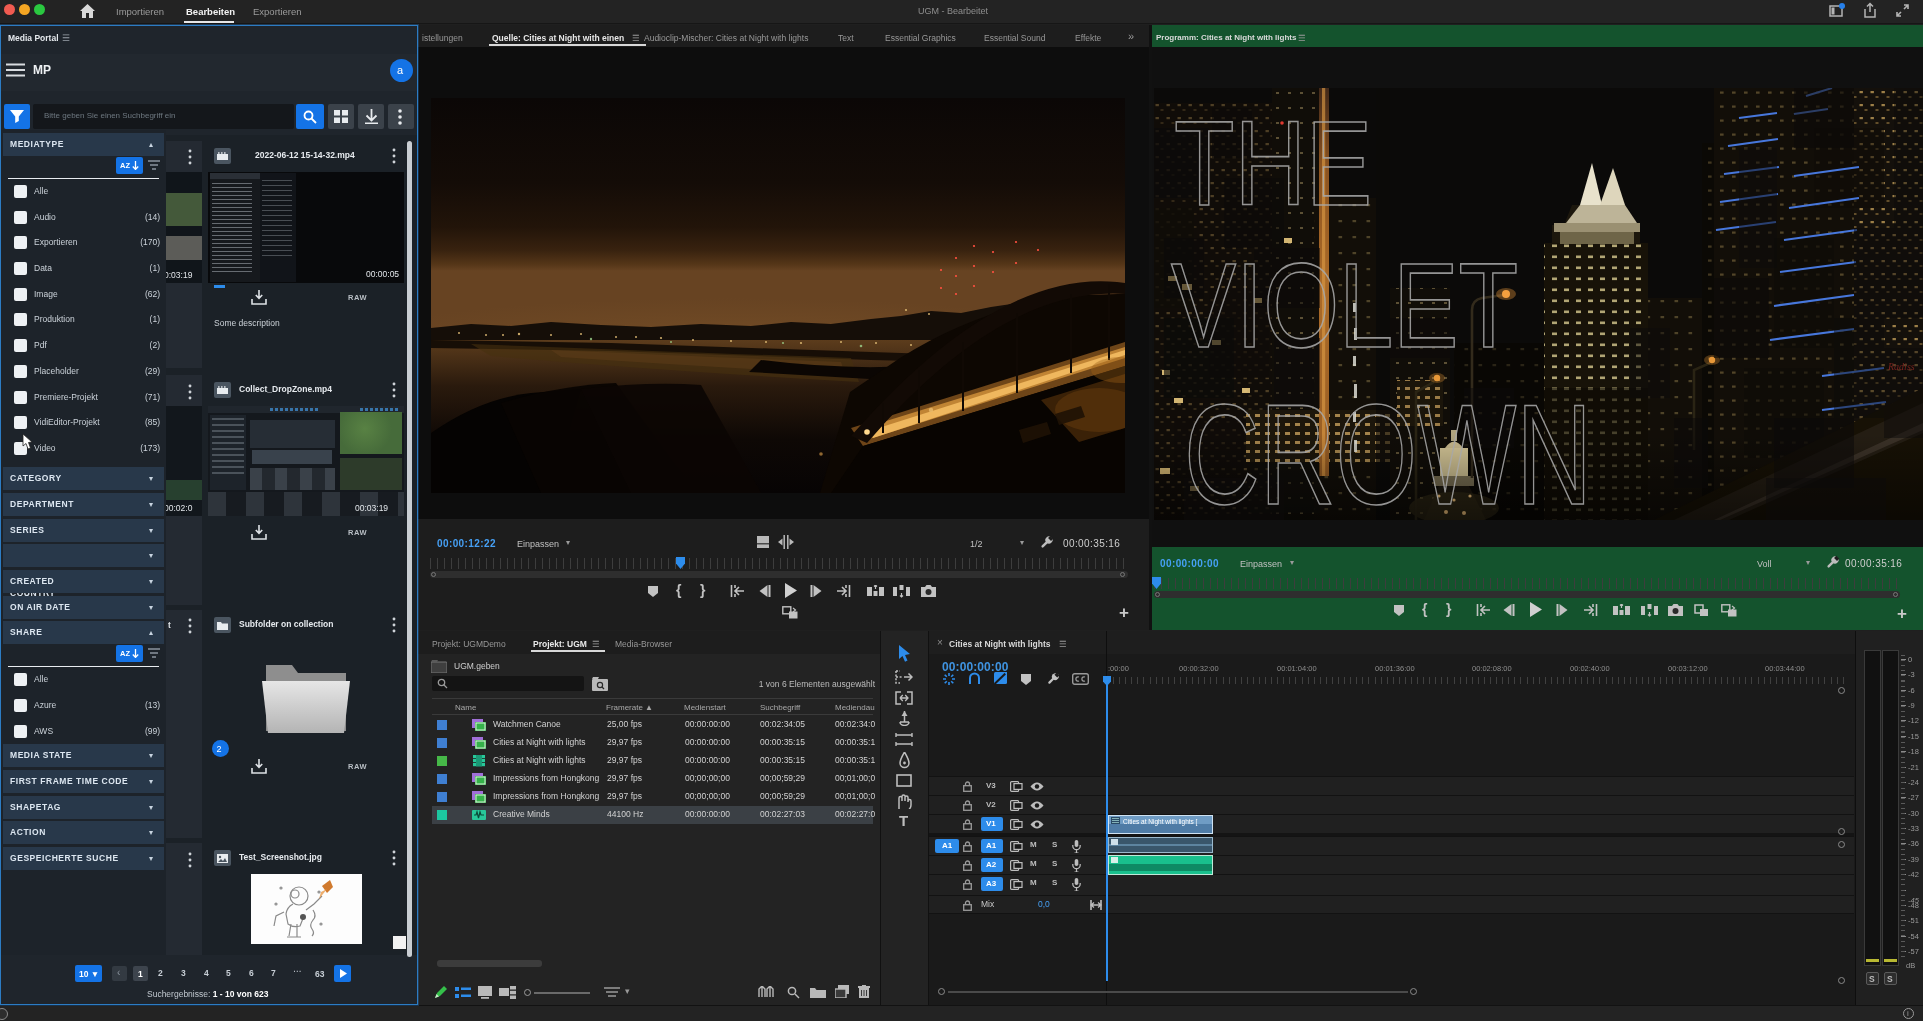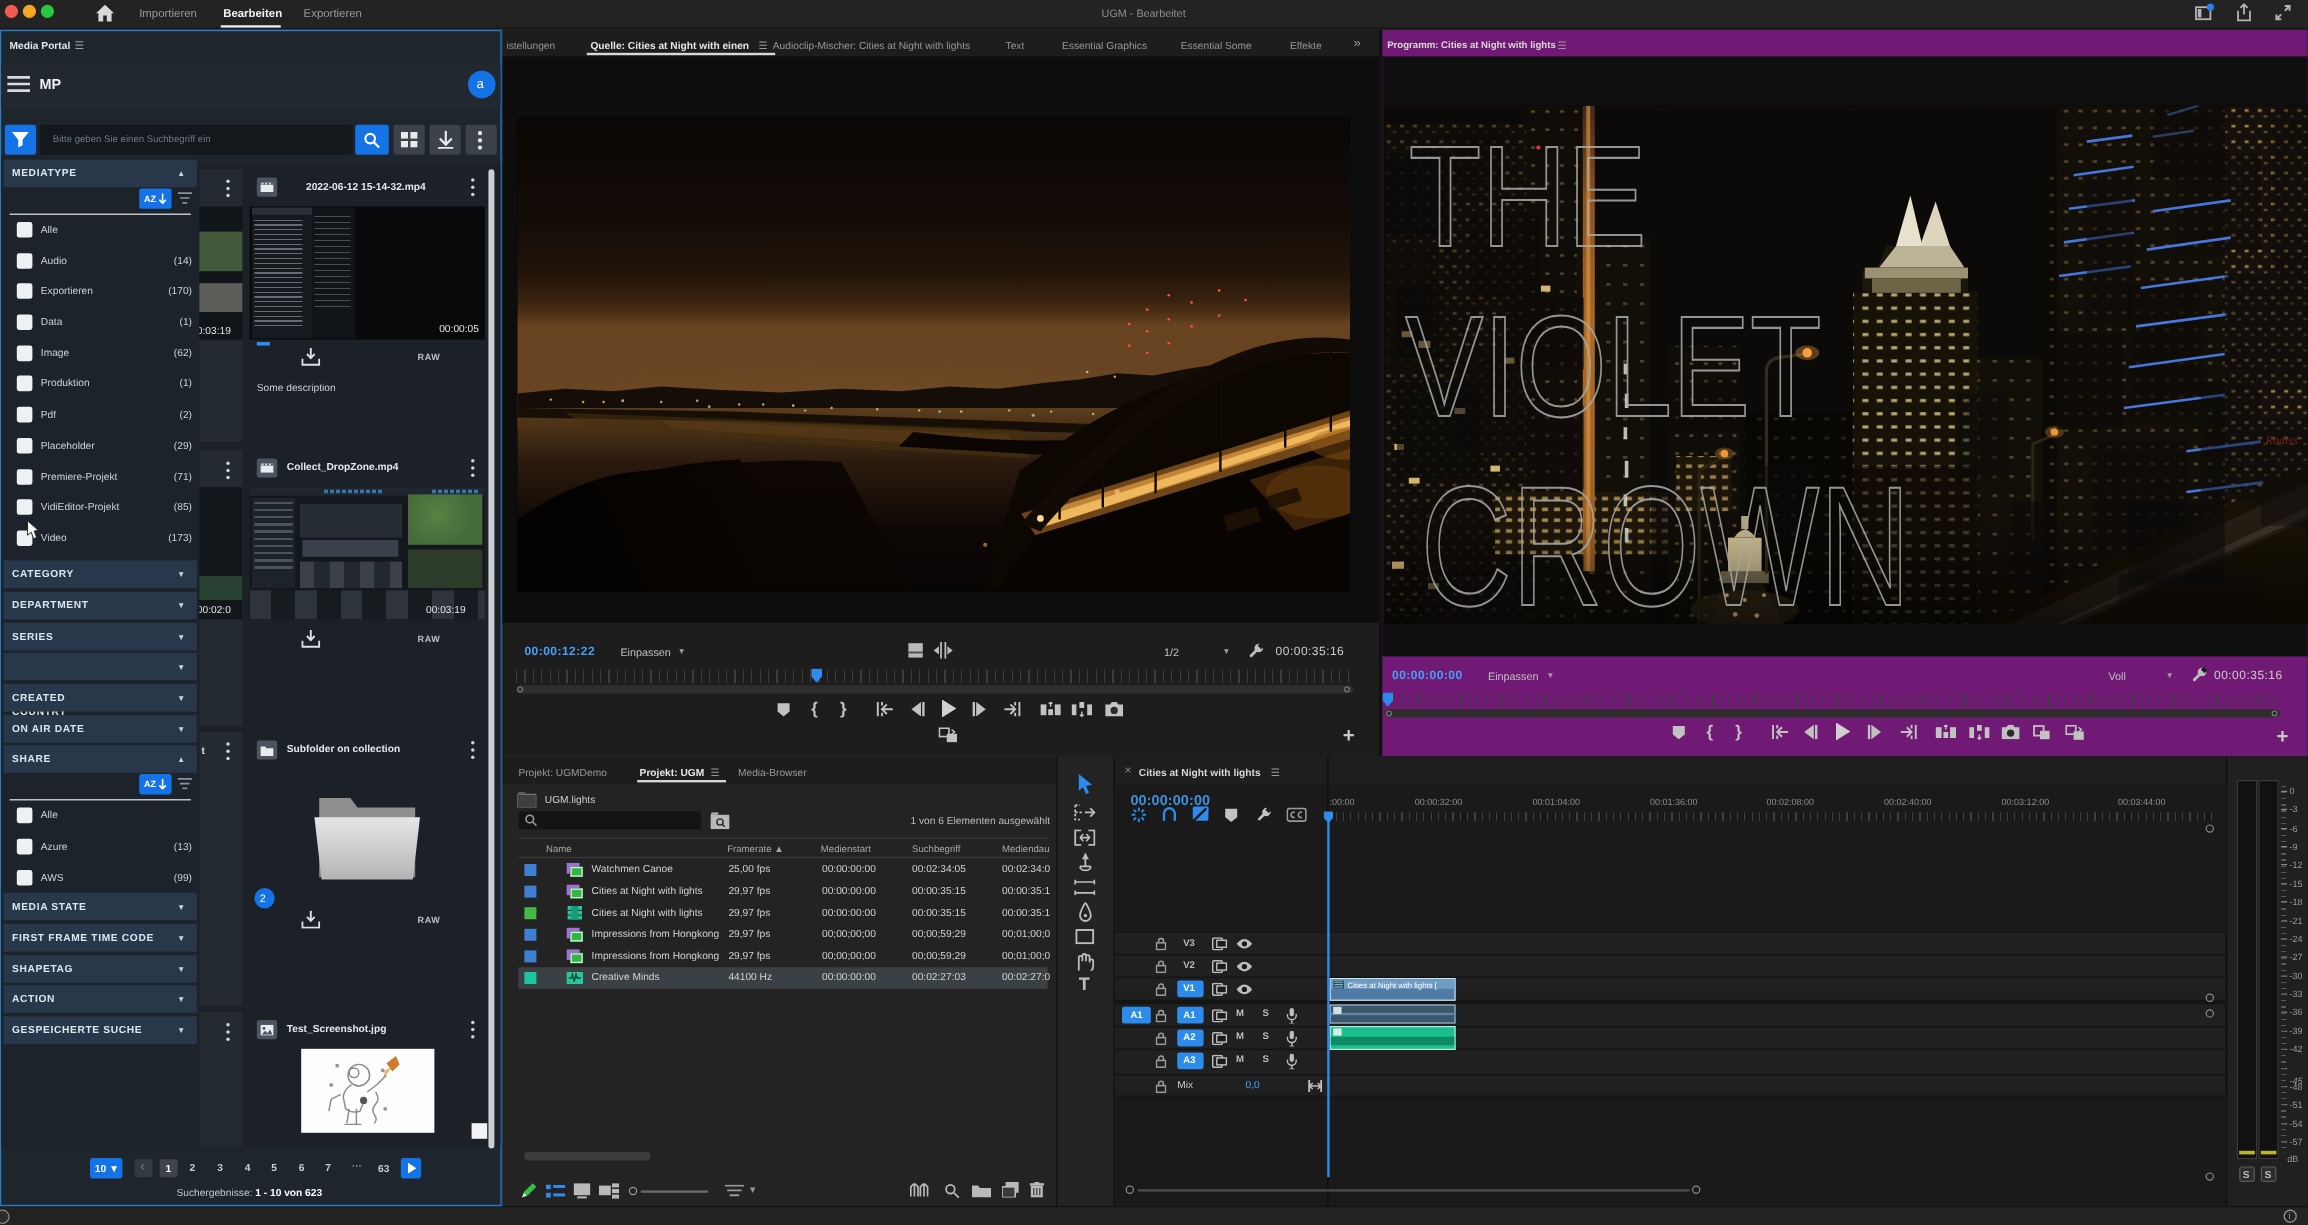--- a/index.html
+++ b/index.html
@@ -37,21 +37,21 @@
 </div>
 
 <div class="ab" style="left:418px;top:25px;width:731px;height:605px;background:#1d1d1d;">
   <div class="tx" style="left:4px;top:8px;font-size:8.5px;color:#989898;">istellungen</div>
   <div class="tx" style="left:74px;top:8px;font-size:8.5px;color:#e6e6e6;font-weight:bold;">Quelle: Cities at Night with einen</div>
   <div class="tx" style="left:214px;top:8px;font-size:8.5px;color:#9a9a9a;">☰</div>
   <div class="ab" style="left:71px;top:19px;width:157px;height:2px;background:#d8d8d8;"></div>
   <div class="tx" style="left:226px;top:8px;font-size:8.5px;color:#989898;">Audioclip-Mischer: Cities at Night with lights</div>
   <div class="tx" style="left:420px;top:8px;font-size:8.5px;color:#989898;">Text</div>
   <div class="tx" style="left:467px;top:8px;font-size:8.5px;color:#989898;">Essential Graphics</div>
-  <div class="tx" style="left:566px;top:8px;font-size:8.5px;color:#989898;">Essential Some</div>
+  <div class="tx" style="left:566px;top:8px;font-size:8.5px;color:#989898;">Essential Sound</div>
   <div class="tx" style="left:657px;top:8px;font-size:8.5px;color:#989898;">Effekte</div>
   <div class="tx" style="left:710px;top:5px;font-size:11px;color:#9a9a9a;">»</div>
   <div class="ab" style="left:0px;top:22px;width:731px;height:472px;background:#0d0d0d;"></div>
 
   <div class="ab" style="left:13px;top:73px;width:694px;height:395px;background:#000;overflow:hidden;">
 <svg width="694" height="395" viewBox="0 0 694 395">
 <defs>
 <linearGradient id="sky" x1="0" y1="0" x2="0" y2="1">
  <stop offset="0" stop-color="#0b0706"></stop>
             <stop offset=".33" stop-color="#140c07"></stop>
@@ -225,21 +225,21 @@
     <path d="M0 2 h4 l1.5 -2 h4 L11 2 h4 v10 H0 Z" fill="#c2c2c2"></path>
     <circle cx="7.5" cy="7" r="3" fill="#2a2a2a"></circle>
   </svg>
 <svg class="ab" style="left:782px;top:606px;" width="16" height="13" viewBox="0 0 16 13">
     <rect x="0.8" y="0.8" width="8" height="7" fill="none" stroke="#c2c2c2" stroke-width="1.4"></rect>
     <rect x="7" y="5.5" width="8.5" height="7" fill="#c2c2c2"></rect>
     <path d="M11 2 l2.5 2 -2.5 2" fill="none" stroke="#c2c2c2" stroke-width="1.2"></path>
   </svg>
 <div class="tx" style="left:1119px;top:603px;font-size:17px;color:#c8c8c8;font-weight:bold;">+</div>
 <div class="ab" style="left:1149px;top:25px;width:3px;height:605px;background:#111;"></div>
-<div class="ab" style="left:1152px;top:25px;width:771px;height:605px;background:#701a75;">
+<div class="ab" style="left:1152px;top:25px;width:771px;height:605px;background:#14532d;">
   <div class="tx" style="left:4px;top:8px;font-size:8px;color:#dadada;font-weight:bold;">Programm: Cities at Night with lights</div>
   <div class="tx" style="left:146px;top:8px;font-size:8.5px;color:#9a9a9a;">☰</div>
   <div class="ab" style="left:0px;top:22px;width:771px;height:500px;background:#101010;"></div>
   <div class="ab" style="left:2px;top:63px;width:769px;height:432px;background:#000;overflow:hidden;">
 <svg width="769" height="432" viewBox="0 0 769 432">
 <defs>
 <pattern id="w1" width="11" height="13" patternUnits="userSpaceOnUse">
             <rect width="11" height="13" fill="#14100b"></rect>
             <rect x="1.5" y="3" width="3.4" height="2.2" fill="#c9a45c" opacity=".75"></rect>
             <rect x="6.5" y="8" width="3" height="2" fill="#b08c4a" opacity=".5"></rect>
@@ -490,21 +490,21 @@
  <div class="tx" style="left:14px;top:8px;font-size:8.5px;color:#989898;">Projekt: UGMDemo</div>
  <div class="tx" style="left:115px;top:8px;font-size:8.5px;color:#e8e8e8;font-weight:bold;">Projekt: UGM</div>
  <div class="tx" style="left:174px;top:8px;font-size:8.5px;color:#9a9a9a;">☰</div>
  <div class="ab" style="left:113px;top:19px;width:74px;height:2px;background:#d8d8d8;"></div>
  <div class="tx" style="left:197px;top:8px;font-size:8.5px;color:#989898;">Media-Browser</div>
  <div class="ab" style="left:0;top:23px;width:462px;height:351px;background:#232323;"></div>
  <svg class="ab" style="left:13px;top:29px;" width="16" height="13" viewBox="0 0 16 13">
       <rect x="0" y="2" width="16" height="11" rx="1" fill="#3f3f3f" stroke="#777" stroke-width="1"></rect>
       <path d="M0 2 L6 2 7 0 1 0 Z" fill="#5a5a5a"></path>
     </svg>
- <div class="tx" style="left:36px;top:30px;font-size:8.5px;color:#cfcfcf;">UGM.lights</div>
+ <div class="tx" style="left:36px;top:30px;font-size:8.5px;color:#cfcfcf;">UGM.geben</div>
  <div class="ab" style="left:14px;top:45px;width:152px;height:15px;background:#141414;border-radius:2px;"></div>
  <svg class="ab" style="left:19px;top:47px;" width="11" height="11" viewBox="0 0 11 11">
       <circle cx="4.5" cy="4.5" r="3.2" fill="none" stroke="#9a9a9a" stroke-width="1.3"></circle>
       <path d="M7 7 L10 10" stroke="#9a9a9a" stroke-width="1.3"></path>
     </svg>
  <svg class="ab" style="left:174px;top:45px;" width="16" height="15" viewBox="0 0 16 15">
       <rect x="0" y="3" width="16" height="12" rx="1" fill="#b9b9b9"></rect>
       <path d="M0 3 L6 3 7 1 1 1 Z" fill="#b9b9b9"></path>
       <circle cx="8" cy="9" r="2.6" fill="none" stroke="#2a2a2a" stroke-width="1.2"></circle>
       <path d="M10 11 l2 2" stroke="#2a2a2a" stroke-width="1.2"></path>

